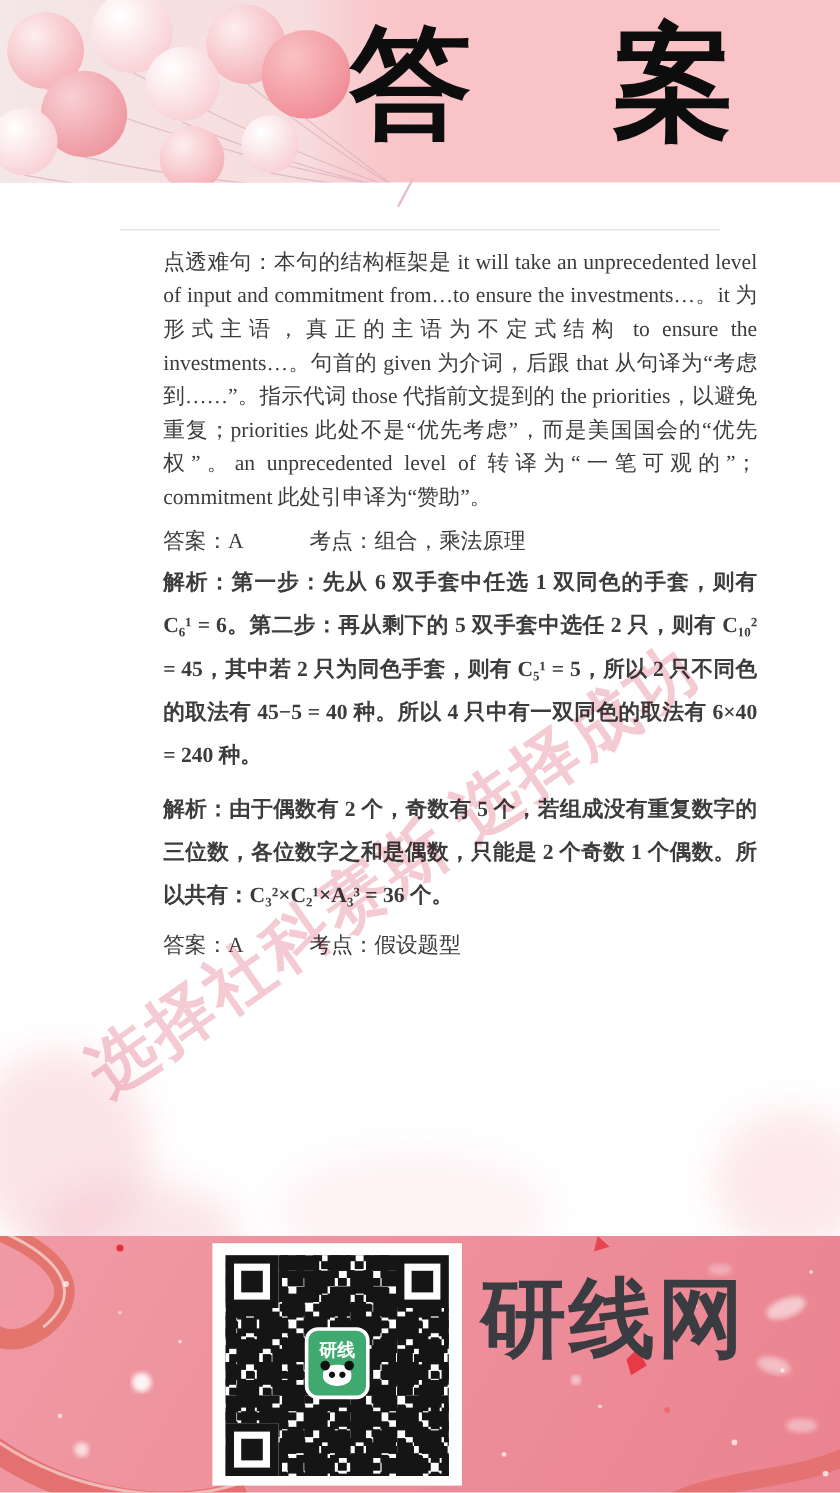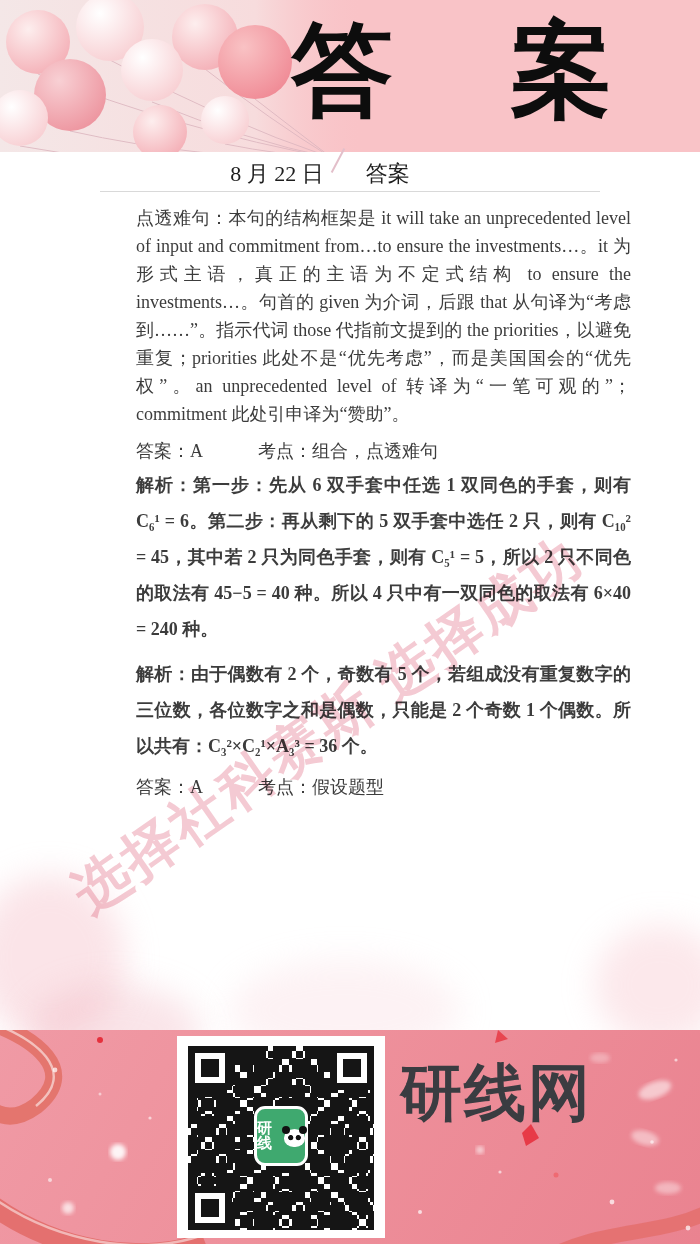--- a/index.html
+++ b/index.html
@@ -56,32 +56,32 @@
         repeating-conic-gradient(#151515 0 25%, transparent 0 50%),
         repeating-conic-gradient(#151515 0 25%, #ffffff 0 50%);
       background-size:26px 26px,38px 38px,14px 14px;
       background-position:0 0,9px 13px,3px 5px;}
   .fnd{position:absolute;width:44px;height:44px;background:#fff;border:7px solid #151515;
        box-sizing:border-box;}
   .fnd::after{content:'';position:absolute;left:6px;top:6px;width:18px;height:18px;background:#151515;}
   .fnd.tl{left:0;top:0;} .fnd.tr{right:0;top:0;} .fnd.bl{left:0;bottom:0;}
   .qr-logo{position:absolute;left:66px;top:60px;width:54px;height:60px;background:#3fa96f;
            border:3px solid #fff;border-radius:11px;box-sizing:border-box;
-           display:flex;align-items:center;justify-content:center;}
+           display:flex;flex-direction:column;align-items:center;justify-content:center;}
   .qr-logo-text{color:#fff;font-size:15px;font-weight:bold;line-height:1;
                 font-family:"DejaVu Sans","Liberation Sans",sans-serif;}
   .panda{width:24px;height:18px;border-radius:50% 50% 46% 46%;position:relative;margin-top:4px;
          background:
            radial-gradient(circle at 32% 48%, #111 2.2px, transparent 3px),
            radial-gradient(circle at 68% 48%, #111 2.2px, transparent 3px),
            #fff;}
   .panda::before,.panda::after{content:'';position:absolute;top:-3px;width:8px;height:8px;
          background:#111;border-radius:50%;}
   .panda::before{left:-2px;} .panda::after{right:-2px;}
-  .site-name{position:absolute;left:400px;top:32px;font-size:62px;line-height:1;
+  .site-name{position:absolute;left:400px;top:32px;font-size:72px;line-height:1;
              font-family:"DejaVu Sans","Liberation Sans",sans-serif;font-weight:900;
              color:#3a3c41;letter-spacing:2px;}
 </style>
 </head>
 <body>
 
 <div class="page">
 
   <div class="header">
     <svg class="balloons" width="370" height="152">
@@ -127,36 +127,33 @@
       <circle cx="255" cy="62" r="37" fill="url(#gR)"></circle>
       <circle cx="70" cy="95" r="36" fill="url(#gD)"></circle>
       <circle cx="20" cy="118" r="28" fill="url(#gL)"></circle>
       <circle cx="160" cy="132" r="27" fill="url(#gM)"></circle>
       <circle cx="225" cy="120" r="24" fill="url(#gL)"></circle>
     </svg>
     <div class="page-title">答 案</div>
   </div>
   <div class="string-below"></div>
 
-  <div class="subtitle">
-    <span class="sub-date">8 月 22 日</span><span class="sub-label">答案</span>
-  </div>
   <div class="rule"></div>
 
   <div class="body">
 
     <div class="item">
 
       <p>点透难句：本句的结构框架是 it will take an unprecedented level of input and commitment from…to ensure the investments…。it 为形式主语，真正的主语为不定式结构 to ensure the investments…。句首的 given 为介词，后跟 that 从句译为“考虑到……”。指示代词 those 代指前文提到的 the priorities，以避免重复；priorities 此处不是“优先考虑”，而是美国国会的“优先权”。an unprecedented level of 转译为“一笔可观的”；commitment 此处引申译为“赞助”。</p>
     </div>
 
     <div class="item">
 
       <div class="ihead">
-        <span class="ans">答案：A</span><span>考点：组合，点透难句</span>
+        <span class="ans">答案：A</span><span>考点：组合，乘法原理</span>
       </div>
       <p class="roomy">解析：第一步：先从 6 双手套中任选 1 双同色的手套，则有 C₆¹ = 6。第二步：再从剩下的 5 双手套中选任 2 只，则有 C₁₀² = 45，其中若 2 只为同色手套，则有 C₅¹ = 5，所以 2 只不同色的取法有 45−5 = 40 种。所以 4 只中有一双同色的取法有 6×40 = 240 种。</p>
     </div>
 
     <div class="item">
 
       <p class="roomy">解析：由于偶数有 2 个，奇数有 5 个，若组成没有重复数字的三位数，各位数字之和是偶数，只能是 2 个奇数 1 个偶数。所以共有：C₃²×C₂¹×A₃³ = 36 个。</p>
     </div>
 
 

